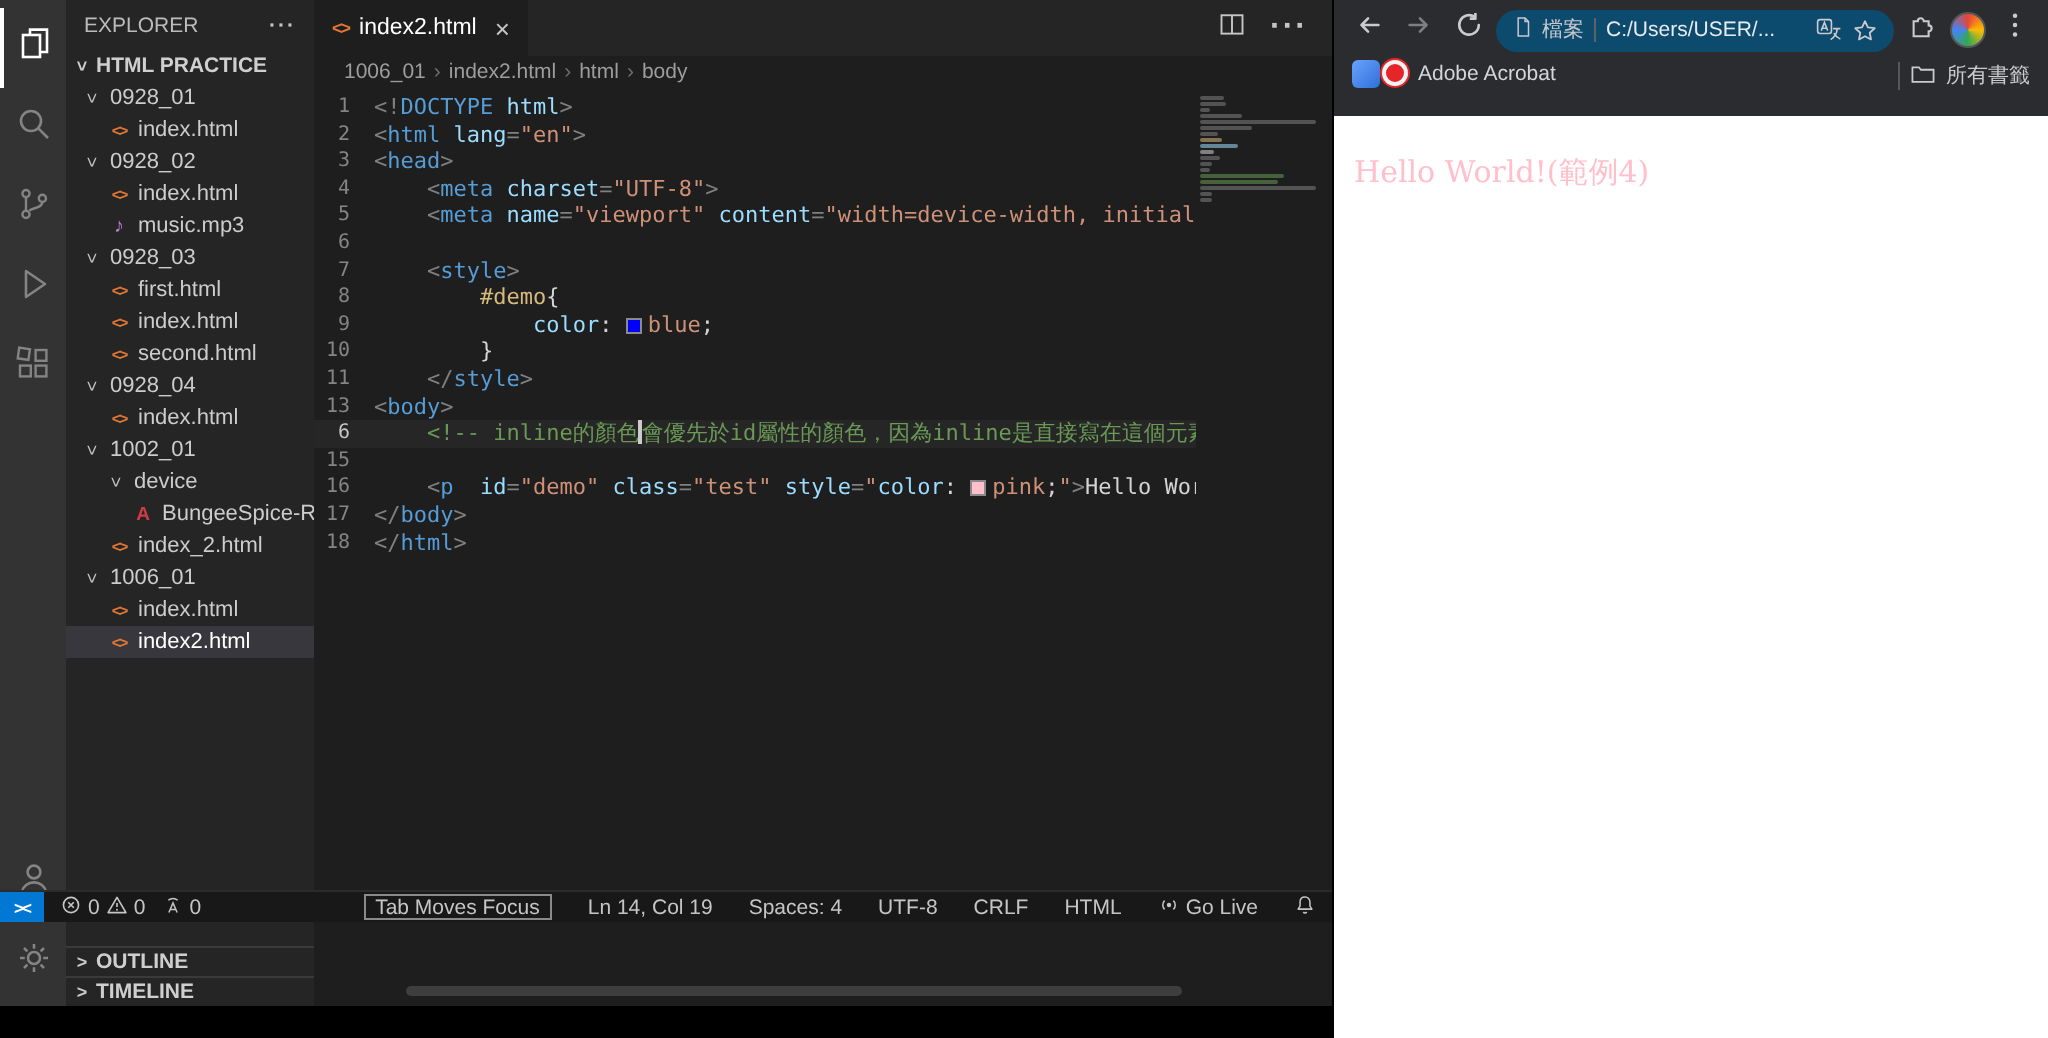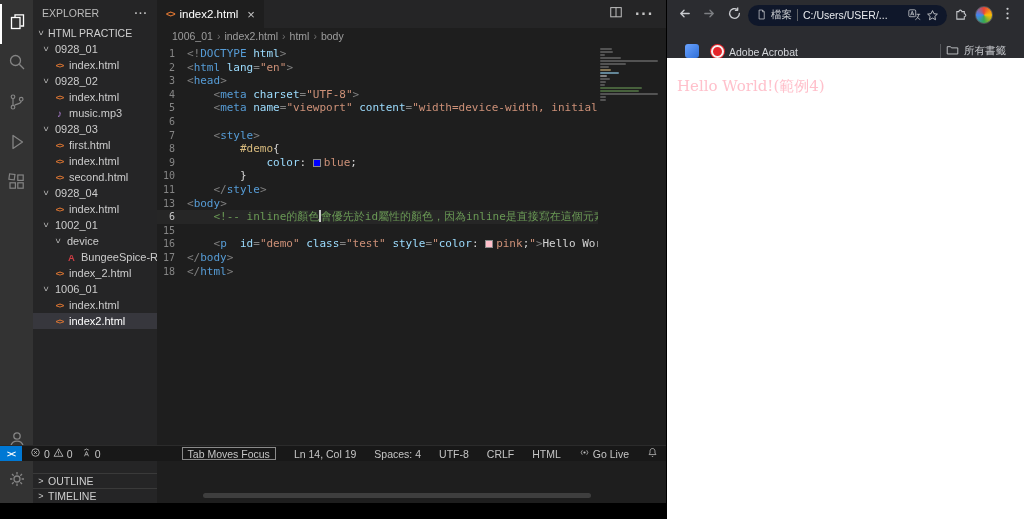--- a/index.html
+++ b/index.html
@@ -12,21 +12,21 @@
   .activitybar{position:absolute;left:0;top:0;width:33px;height:503px;background:#333333;display:flex;flex-direction:column;align-items:center;padding-top:4px;z-index:3}
   .ab-icon{width:33px;height:40px;display:flex;align-items:center;justify-content:center;color:#848484;position:relative;cursor:pointer}
   .ab-icon svg{width:20px;height:20px}
   .ab-icon.active{color:#ffffff;box-shadow:inset 2px 0 0 #ffffff}
   .ab-bottom{margin-top:auto;display:flex;flex-direction:column;align-items:center;padding-bottom:2px}
   .badge-dot{position:absolute;right:5px;bottom:7px;width:7px;height:7px;border-radius:50%;background:#2aa4c9;border:1px solid #333}
 
   .sidebar{position:absolute;left:33px;top:0;width:124px;height:503px;background:#252526;color:#cccccc;overflow:hidden;z-index:2}
   .sb-header{height:25px;display:flex;align-items:center;justify-content:space-between;padding:0 9px;font-size:10.5px;color:#bbbbbb}
   .sb-dots{color:#c5c5c5;font-weight:bold;letter-spacing:1px;cursor:pointer}
-  .section-row{height:16px;display:flex;align-items:center;font-weight:normal;font-size:10.5px;color:#cfcfcf;padding-left:3px;gap:2px;cursor:pointer;white-space:nowrap;overflow:hidden}
+  .section-row{height:16px;display:flex;align-items:center;font-weight:bold;font-size:10.5px;color:#cfcfcf;padding-left:3px;gap:2px;cursor:pointer;white-space:nowrap;overflow:hidden}
   .chev{display:inline-block;width:10px;text-align:center;font-size:9px;color:#cccccc;flex:none}
   .chev.down{transform:rotate(90deg)}
   #tree{overflow:hidden}
   .trow{height:16px;display:flex;align-items:center;font-size:11px;white-space:nowrap;overflow:hidden;cursor:pointer;color:#cccccc}
   .trow.sel{background:#37373d;color:#ffffff}
   .ticon{flex:none;width:13px;text-align:center;margin-right:3px}
   .ticon.folder{display:inline-block;width:10px;margin-right:4px;font-size:9px;transform:rotate(90deg);color:#c5c5c5}
   .ticon.html{color:#e37933;font-weight:bold;font-size:8px;letter-spacing:-1px}
   .ticon.audio{color:#b180d7;font-size:10px}
   .ticon.font{color:#cc3e44;font-weight:bold;font-size:9.5px}
@@ -66,29 +66,29 @@
   .sb-remote{width:22px;height:100%;background:#0078d4;color:#ffffff;display:flex;align-items:center;justify-content:center;font-size:8.5px;font-weight:bold;letter-spacing:-1px;cursor:pointer}
   .probs{margin-left:8px}
   .boxed{border:1px solid #8a8a8a;padding:0 5px;height:13px;display:flex;align-items:center}
 
   
   .browser{position:absolute;left:667px;top:0;width:357px;height:519px;background:#ffffff}
   .btoolbar{height:30px;background:#2b2c30;display:flex;align-items:center;padding:0 6px;gap:3px}
   .bicon{width:22px;height:22px;border-radius:50%;display:flex;align-items:center;justify-content:center;color:#c9cbcf;flex:none;cursor:pointer}
   .bicon svg{width:15px;height:15px}
   .bicon.dim{color:#7d7f83}
-  .addressbar{flex:1;height:21px;background:#0f172a;border-radius:11px;display:flex;align-items:center;padding:0 8px;gap:5px;min-width:0;cursor:text}
+  .addressbar{flex:1;height:21px;background:#0c4a6e;border-radius:11px;display:flex;align-items:center;padding:0 8px;gap:5px;min-width:0;cursor:text}
   .scheme{display:flex;align-items:center;gap:4px;font-size:10.5px;color:#c6c8cc;flex:none}
   .scheme svg{width:11px;height:11px}
   .scheme-div{width:1px;height:12px;background:#5f6165;flex:none}
   .url{font-size:10.5px;color:#e8eaed;white-space:nowrap;overflow:hidden;flex:1}
   .aicon{flex:none;color:#c9cbcf;display:flex;align-items:center;cursor:pointer}
   .aicon svg{width:13px;height:13px}
   .avatar{width:18px;height:18px;border-radius:50%;background:conic-gradient(#e94335,#fbbc04,#34a853,#4285f4,#e94335);flex:none;border:1px solid #55575b;cursor:pointer}
-  .bbookmarks{height:28px;background:#2b2c30;display:flex;align-items:flex-end;padding:0 18px;gap:12px;font-size:10.5px;color:#d3d5d9}
+  .bbookmarks{height:28px;background:#2b2c30;display:flex;align-items:flex-start;padding:0 9px;gap:1px;font-size:10.5px;color:#d3d5d9}
   .bm-app{width:14px;height:14px;border-radius:3px;background:linear-gradient(135deg,#6aa3ff,#2f6fd8);flex:none;cursor:pointer}
   .bmitem{display:flex;align-items:center;gap:5px;cursor:pointer}
   .acro{width:13px;height:13px;border-radius:50%;background:#e5252a;border:2px solid #f3f3f3;box-shadow:0 0 0 1px #e5252a;flex:none}
   .bm-right{margin-left:auto;display:flex;align-items:center;gap:5px;color:#c9cbcf;cursor:pointer}
   .bm-right svg{width:13px;height:13px}
   .vdiv{width:1px;height:14px;background:#55575b}
   .bpage{position:absolute;left:0;top:58px;right:0;bottom:0;background:#ffffff;overflow:hidden}
   .hello{font-family:"DejaVu Serif",serif;font-size:15px;margin:19px 0 0 10px}
 </style>
 </head>

